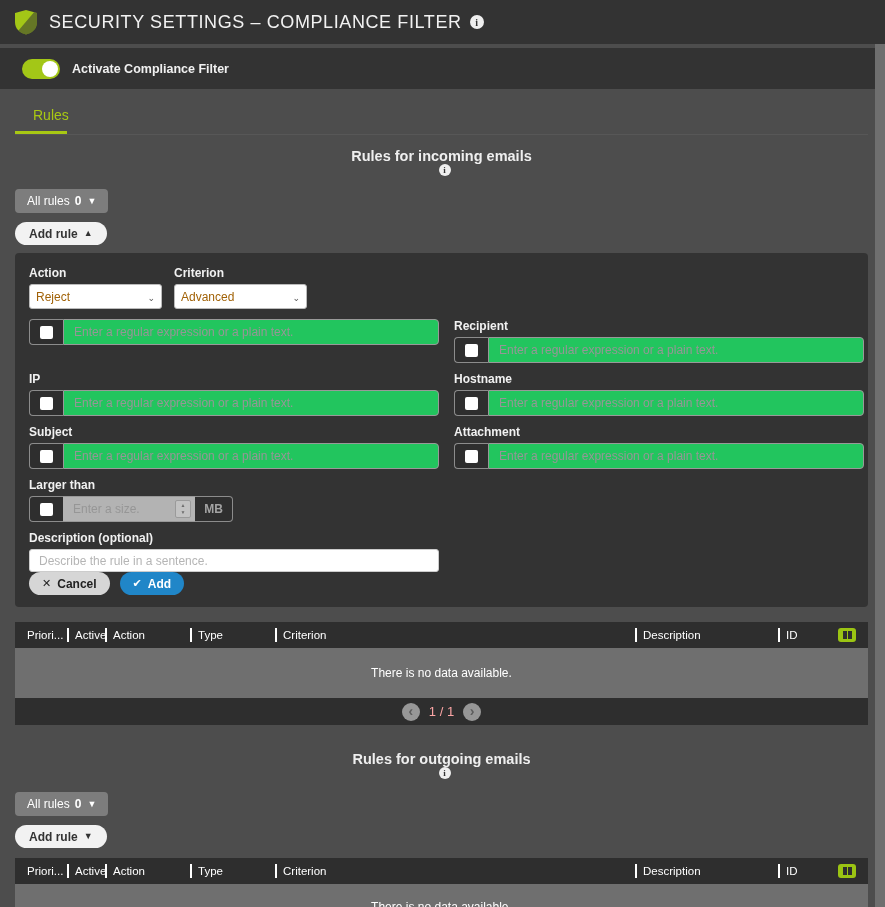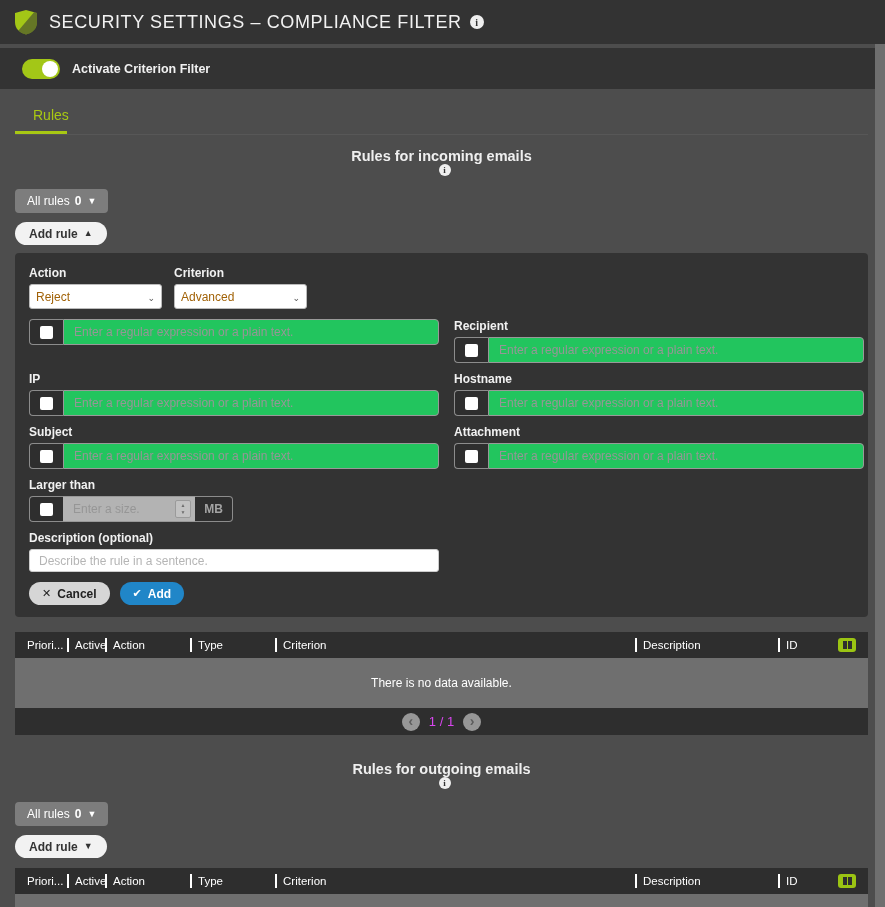--- a/index.html
+++ b/index.html
@@ -73,21 +73,21 @@
   .size-input-wrap input::placeholder { color:#969696; opacity:1; }
   .stepper { position:absolute; right:4px; top:4px; width:16px; height:18px; background:#c2c2c2;
     border:1px solid #9a9a9a; border-radius:2px; display:flex; flex-direction:column; align-items:center;
     justify-content:center; cursor:pointer; }
   .stepper span { font-size:7px; line-height:7px; color:#6c6c6c; }
   .unit-addon { width:38px; background:#2e2e2e; border:1px solid #8c8c8c; border-left:none;
     border-radius:0 4px 4px 0; color:#a3a3a3; font-size:12px; font-weight:700;
     display:flex; align-items:center; justify-content:center; }
 
   .desc-input { width:410px; height:23px; background:#fff; border:1px solid #ccc; border-radius:3px;
-    font-size:12px; padding:0 9px; color:#444; font-family:inherit; margin-bottom:10px; display:block; }
+    font-size:12px; padding:0 9px; color:#444; font-family:inherit; display:block; }
   .desc-input::placeholder { color:#b5b5b5; opacity:1; }
 
   .form-actions { display:flex; gap:10px; }
   .btn { display:inline-flex; align-items:center; height:23px; border:none; border-radius:12px;
     font-size:12px; font-weight:700; padding:0 13px; cursor:pointer; font-family:inherit; }
   .btn-cancel { background:#d6d6d6; color:#222; }
   .btn-add { background:#2086c8; color:#fff; }
   .btn .ico { margin-right:6px; font-size:11px; }
 
   
@@ -101,21 +101,21 @@
   .cols-icon { margin-left:auto; width:18px; height:14px; background:#9bc413; border-radius:3px;
     display:flex; align-items:center; justify-content:center; gap:1px; cursor:pointer; }
   .cols-icon i { display:block; width:4px; height:8px; background:#2e2e2e; }
   .tbl-empty { background:#6f6f6f; color:#fff; font-size:12px; display:flex; align-items:center;
     justify-content:center; }
   .h48{height:50px;} .h45{height:45px;}
   .tbl-pager { height:27px; background:#2e2e2e; display:flex; align-items:center; justify-content:center; gap:9px; }
   .pager-btn { width:18px; height:18px; border-radius:50%; background:#979797; border:none; color:#5e5e5e;
     font-size:14px; font-weight:700; line-height:1; display:flex; align-items:center; justify-content:center;
     cursor:pointer; padding:0 0 2px 0; font-family:inherit; }
-  .pager-text { color:#d946ef; font-size:13px; }
+  .pager-text { color:#fca5a5; font-size:13px; }
 
   .outgoing-gap { height:13px; }
 </style>
 </head>
 <body>
 
 <div class="page">
 
   <div class="app-header">
     <svg class="shield" viewBox="0 0 24 26">
@@ -130,21 +130,21 @@
     <div class="scroll-thumb"></div>
   </div>
 
   <div class="content">
     <div class="gap4"></div>
 
     <div class="toggle-bar">
       <div class="switch">
         <div class="knob"></div>
       </div>
-      <span class="toggle-label">Activate Criterion Filter</span>
+      <span class="toggle-label">Activate Compliance Filter</span>
     </div>
 
     <div class="body-area">
 
       <div class="tab-row">
         <div style="display:inline-block">
           <span class="tab">Rules</span>
           <div class="tab-underline"></div>
         </div>
       </div>

